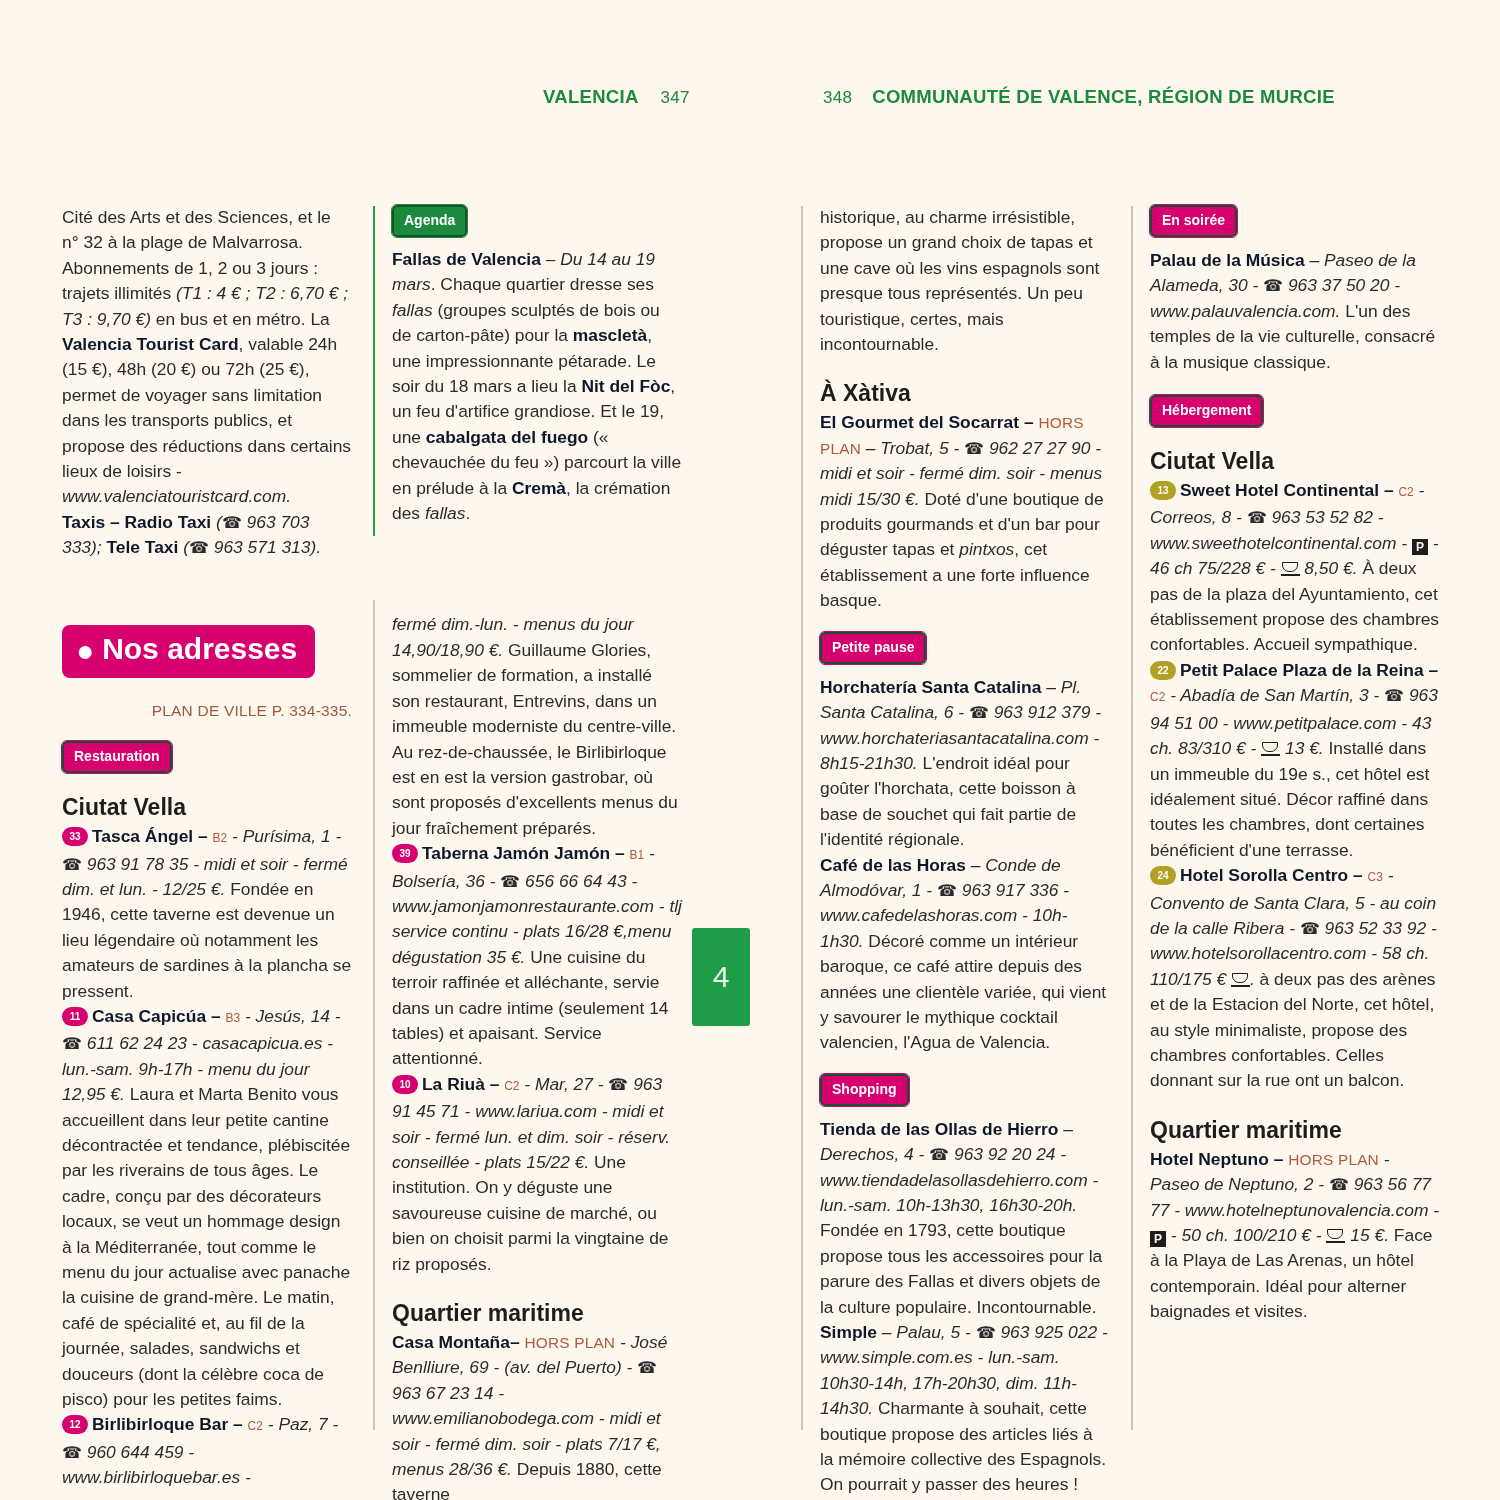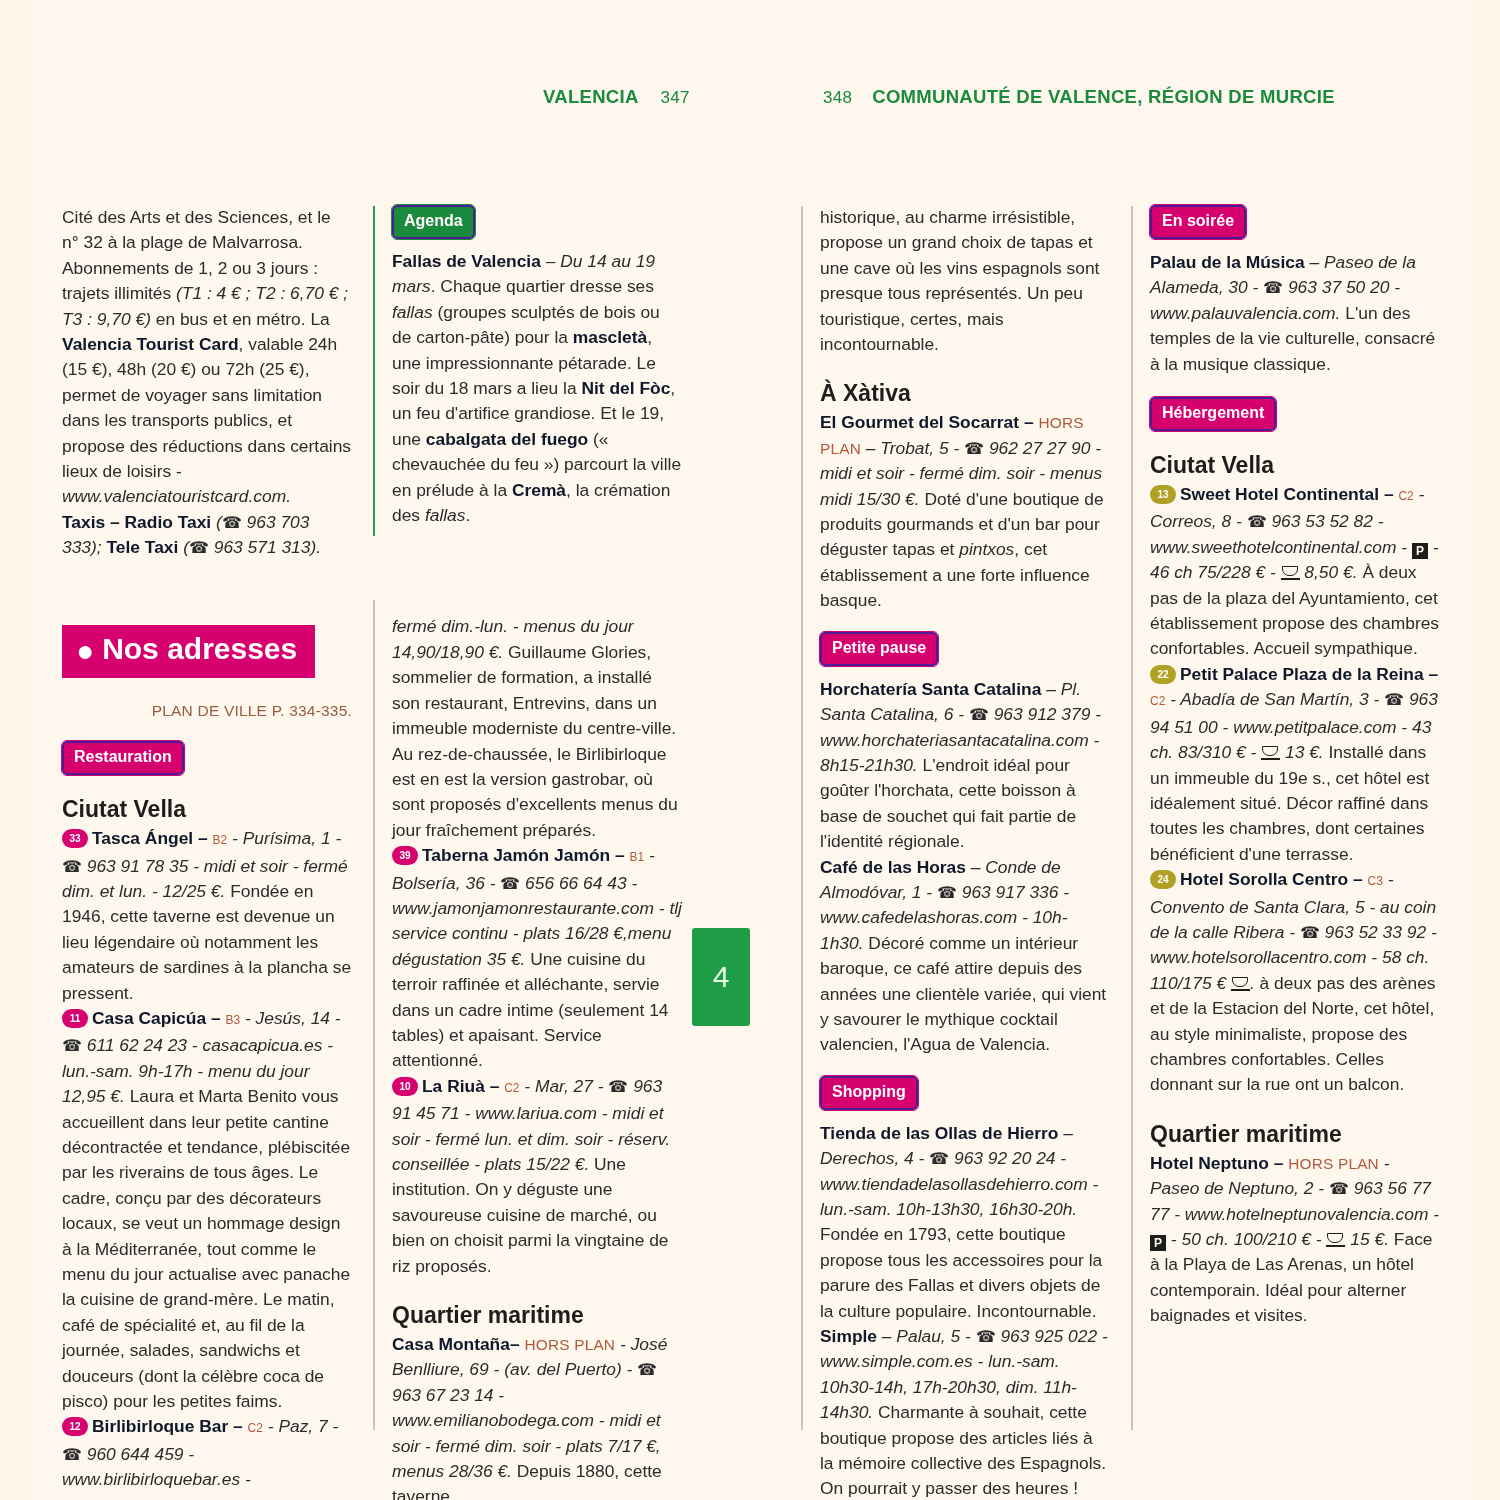--- a/index.html
+++ b/index.html
@@ -76,36 +76,36 @@
     line-height: 28px;
   }
   .sec-h2.first { margin-top: 10px; }
 
   
   .chip {
     display: inline-block;
     background: #d6006e;
     color: #ffffff;
     font-weight: bold;
-    font-size: 16px;
+    font-size: 14px;
     line-height: 1;
     padding: 6px 10px 8px 10px;
     border-radius: 5px;
     margin-bottom: 10px;
-    border: 2px solid #4c1d95;
+    border: 2px solid #14532d;
     outline: 1.5px solid #d6006e;
   }
   .chip.green {
     background: #1c8a3c;
     outline-color: #1c8a3c;
   }
   .chip.big {
     font-size: 30px;
     padding: 9px 18px 12px 14px;
-    border-radius: 0;
+    border-radius: 8px;
     outline: none;
     border: none;
   }
   .chip.big .pin { margin-right: 8px; vertical-align: -2px; }
 
   .plan-line {
     color: #9a5b3e;
     font-size: 15.5px;
     letter-spacing: 0.2px;
     margin: 10px 0 18px 0;

